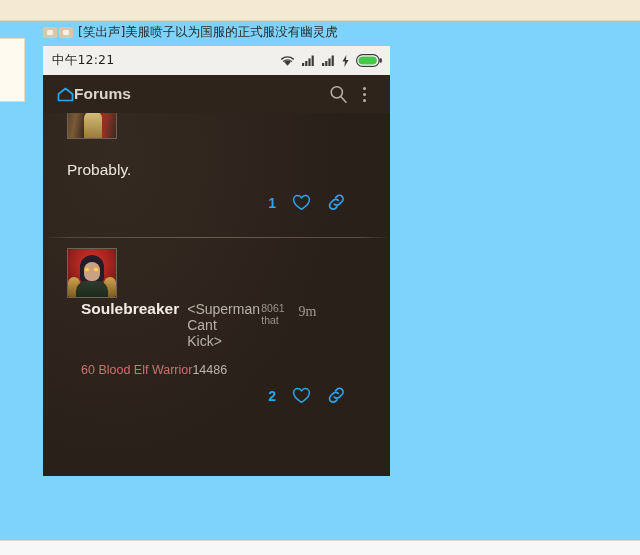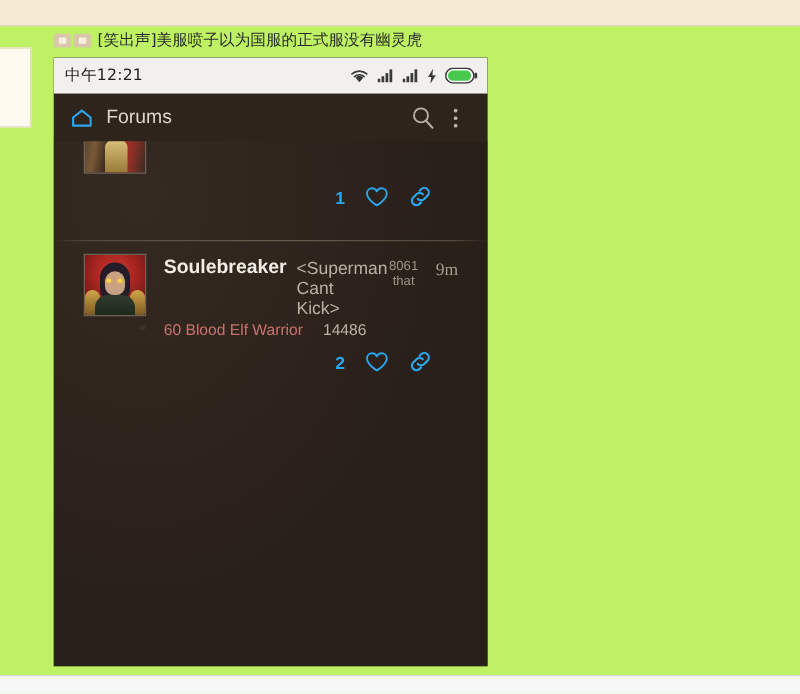--- a/index.html
+++ b/index.html
@@ -12,21 +12,21 @@
     overflow: hidden;
     background: #fdf2d9;
     font-family: "Liberation Sans", sans-serif;
   }
 
   
   #desktop {
     position: relative;
     width: 640px;
     height: 555px;
-    background: #bef264;
+    background: #7dd3fc;
   }
   .bg-top-band {
     position: absolute;
     left: 0; top: 0;
     width: 640px; height: 20px;
     background: #f4ead3;
     border-bottom: 1px solid #e0d4b8;
   }
   .bg-left-panel {
     position: absolute;
@@ -68,21 +68,21 @@
     font-size: 12.5px;
     color: #2a2a2a;
     font-family: "DejaVu Sans", sans-serif;
     white-space: nowrap;
   }
 
   
   #phone {
     position: absolute;
     left: 43px; top: 46px;
-    width: 347px; height: 487px;
+    width: 347px; height: 430px;
     overflow: hidden;
     background: #2b211a;
   }
 
   
   .statusbar {
     height: 29px;
     background: #f2f0ec;
     display: flex;
     align-items: center;
@@ -108,22 +108,21 @@
     height: 38px;
     background: #2e241c;
     display: flex;
     align-items: center;
     padding: 0 13px 0 14px;
     box-sizing: border-box;
   }
   .appbar-title {
     font-size: 15.5px;
     color: #ddd6cd;
-    margin-left: 11px;
-    font-weight: 400;
+    font-weight: 700;
   }
   .appbar-spacer { flex: 1; }
   .appbar-btn {
     width: 26px; height: 30px;
     display: flex;
     align-items: center;
     justify-content: center;
   }
   .dots {
     display: flex;
@@ -146,20 +145,21 @@
       radial-gradient(ellipse at 20% 10%, #342a21 0%, #2a201a 60%),
       #2a201a;
     overflow: hidden;
   }
 
   .post { position: relative; }
   .post-head {
     display: flex;
     align-items: flex-start;
     padding: 10px 14px 0 24px;
+    flex-direction: column;
   }
   .avatar {
     width: 48px; height: 48px;
     border: 1px solid #6d6256;
     flex: none;
     position: relative;
     overflow: hidden;
     background: #3a2a22;
   }
   .avatar.paladin {
@@ -235,36 +235,35 @@
     font-size: 14px;
     color: #b9b1a6;
     line-height: 1.15;
     max-width: 62px;
     padding-top: 1px;
   }
   .posts {
     font-size: 10.5px;
     color: #9d958a;
     line-height: 1.15;
-    text-align: center;
+    text-align: left;
     padding-top: 2px;
     margin-left: 4px;
   }
   .age {
     font-size: 14px;
     color: #a69d92;
     margin-left: 6px;
     padding-top: 4px;
     font-family: Liberation Serif, serif;
   }
   .meta-line2 {
     display: flex;
     align-items: baseline;
-    gap: 16px;
-    margin-top: 3px;
+    margin-top: 14px;
   }
   .charinfo {
     font-size: 12.5px;
     color: #c8736f;
   }
   .ilvl {
     font-size: 12.5px;
     color: #bcb3a8;
   }
 
@@ -387,20 +386,21 @@
       </span>
     </div>
 
     <div class="feed">
 
       <div class="post" style="margin-top:-34px;">
         <div class="post-head">
           <div class="avatar paladin"></div>
 
         </div>
+        <div class="body-text short">Probably.</div>
         <span class="speck" style="left:69px; top:181px;"></span>
         <div class="actions">
           <span class="act-count">1</span>
           <span class="act-btn">
             <svg width="19" height="17" viewBox="0 0 19 17">
               <path d="M9.5 15.3 C9.5 15.3 1.6 10.6 1.6 5.8 C1.6 3.3 3.5 1.6 5.7 1.6 C7.3 1.6 8.8 2.6 9.5 4 C10.2 2.6 11.7 1.6 13.3 1.6 C15.5 1.6 17.4 3.3 17.4 5.8 C17.4 10.6 9.5 15.3 9.5 15.3 Z" fill="none" stroke="#2aa6ec" stroke-width="1.5" stroke-linejoin="round"></path>
             </svg>
           </span>
           <span class="act-btn">
             <svg width="19" height="17" viewBox="0 0 19 17">

